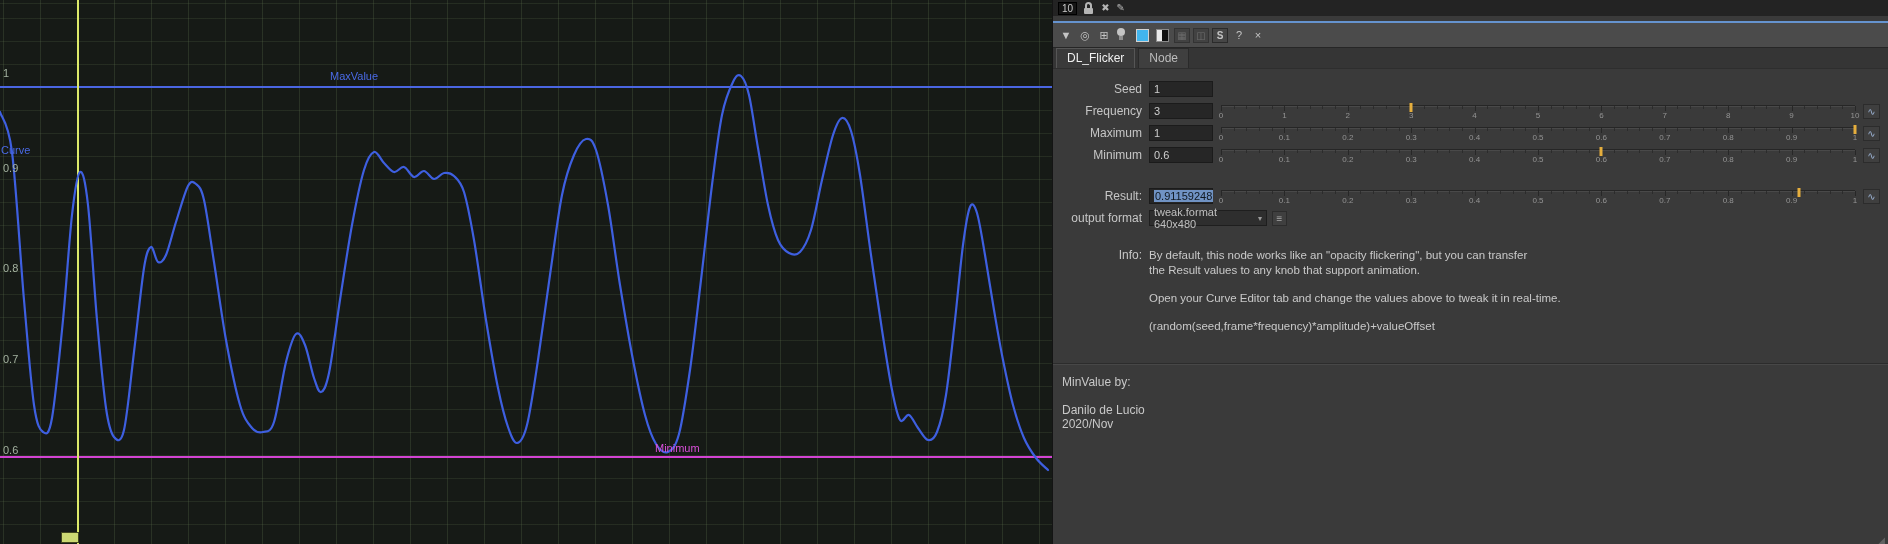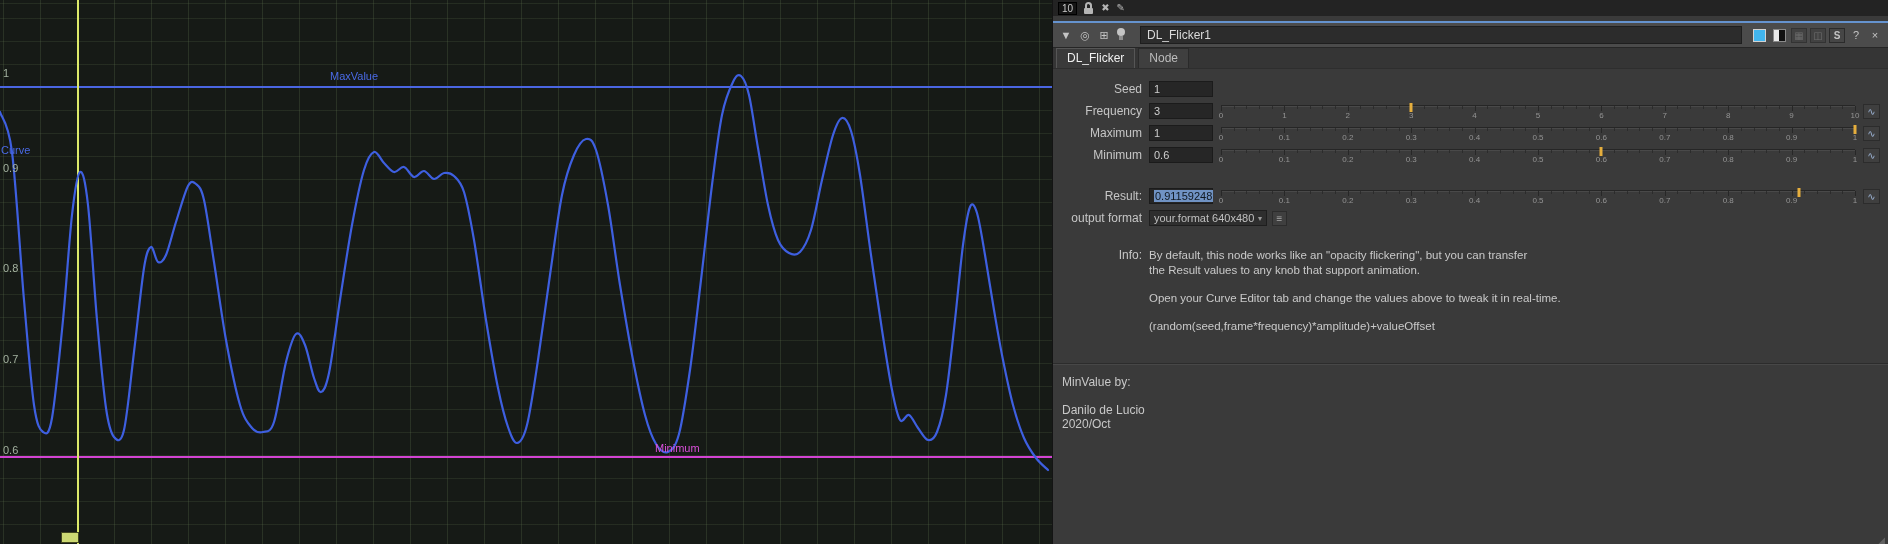--- a/index.html
+++ b/index.html
@@ -153,21 +153,20 @@
     </div>
 
     <div class="titlebar">
       <span class="hbtn">▼</span>
       <span class="hbtn">◎</span>
       <span class="hbtn">⊞</span>
       <span class="hbtn bulbwrap">
         <span class="bulb"></span>
         <span class="bulb-base"></span>
       </span>
-      <span class="namefield">DL_Flicker1</span>
       <span class="swatch color"></span>
       <span class="swatch bw"></span>
       <span class="hbtn dimmed">▦</span>
       <span class="hbtn dimmed">◫</span>
       <span class="hbtn boxed">S</span>
       <span class="hbtn">?</span>
       <span class="hbtn">×</span>
     </div>
 
     <div class="tabs">
@@ -470,40 +469,40 @@
             <span class="tick major" style="left: 100%;"></span>
             <span class="ticklab" style="left: 100%;">1</span>
             <span class="marker" style="left: 91.16%;"></span>
           </div>
         <span class="wavebtn">∿</span>
       </div>
 
       <div class="krow">
         <span class="klabel">output format</span>
         <span class="dropdown">
-          <span>your.format 640x480</span>
+          <span>tweak.format 640x480</span>
           <span class="dd-arrow">▾</span>
         </span>
         <span class="eqbtn">≡</span>
       </div>
 
       <div class="inforow">
         <span class="infolabel">Info:</span>
         <div class="infotext">
           <p>By default, this node works like an "opacity flickering", but you can transfer
 the Result values to any knob that support animation.</p>
           <p>Open your Curve Editor tab and change the values above to tweak it in real-time.</p>
           <p>(random(seed,frame*frequency)*amplitude)+valueOffset</p>
         </div>
       </div>
 
       <div class="divider"></div>
 
       <div class="credits">
         <div class="dev">MinValue by:</div>
         <div class="author">Danilo de Lucio</div>
-        <div class="date">2020/Oct</div>
+        <div class="date">2020/Nov</div>
       </div>
 
       <span class="grip">◢</span>
     </div>
   </div>
 </div>
 
 </body></html>

